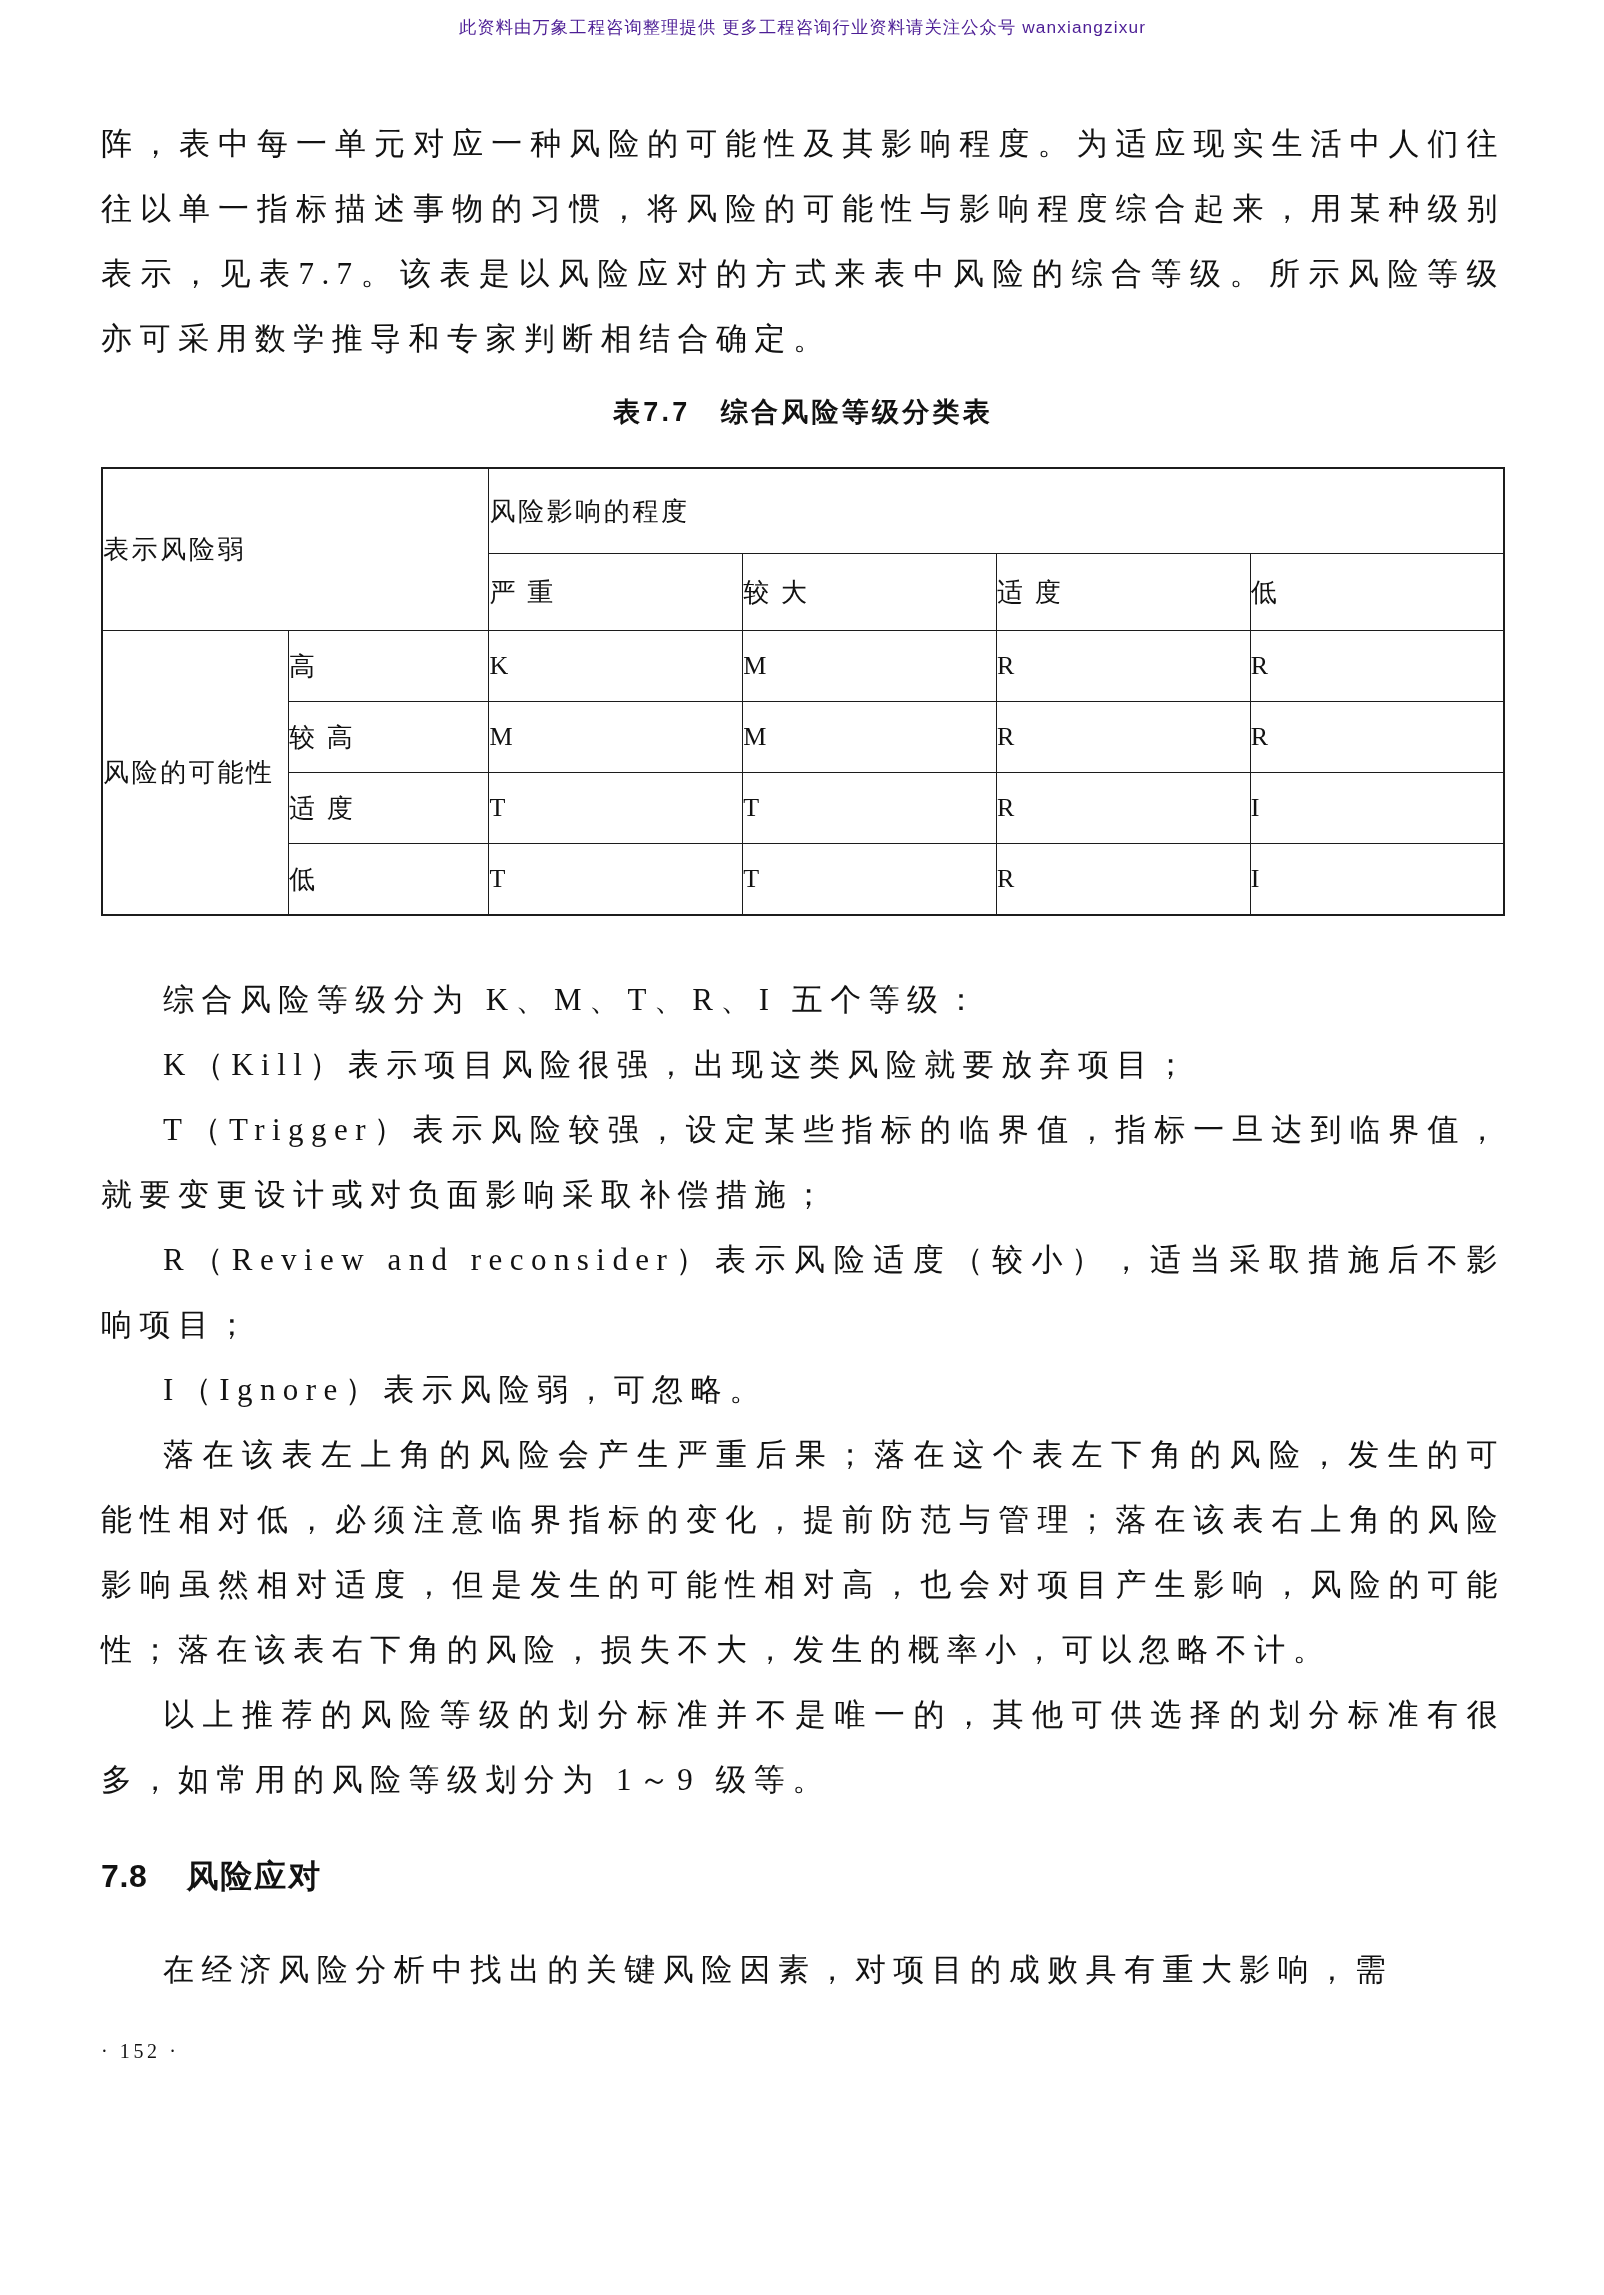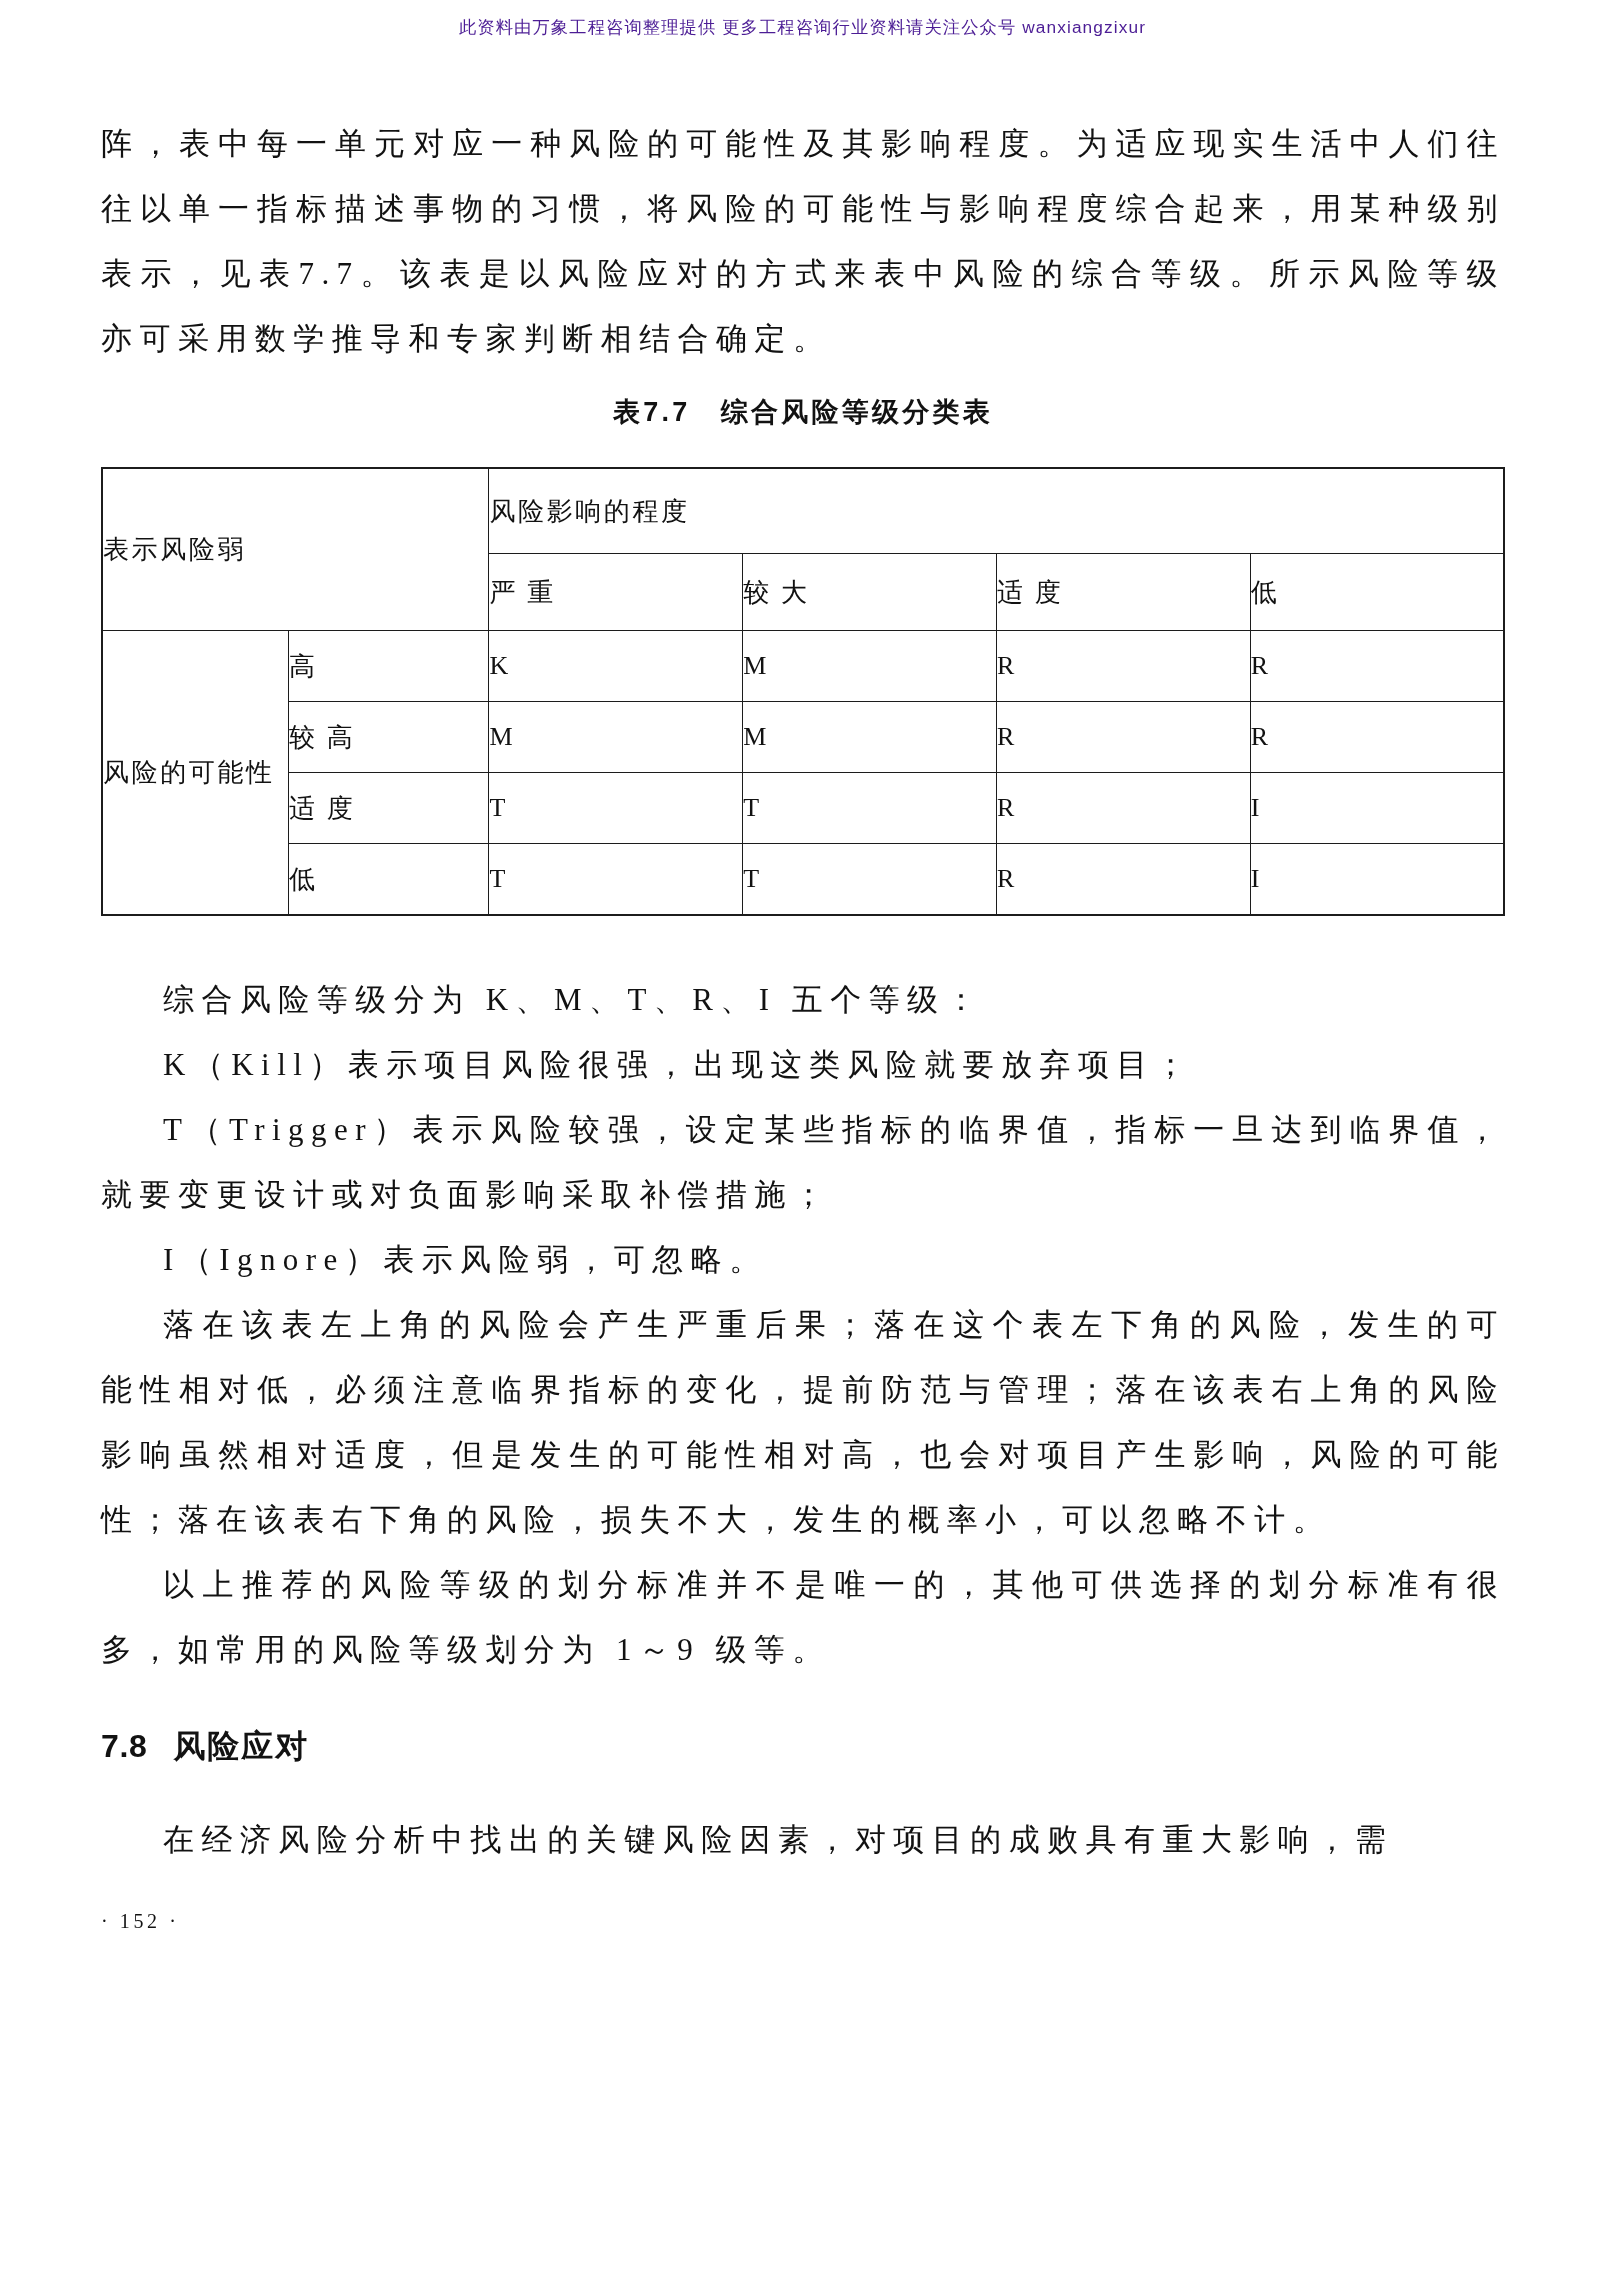--- a/index.html
+++ b/index.html
@@ -77,21 +77,21 @@
   col.c-label      { width: 14.3%; }
   col.c-val        { width: 18.1%; }
   .section-heading {
     margin: 43px 0 38px 0;
     font-size: 32px;
     font-weight: bold;
     font-family: "Liberation Sans", "DejaVu Sans", sans-serif;
     letter-spacing: 0.06em;
   }
   .section-heading .sec-num {
-    margin-right: 26px;
+    margin-right: 39px;
     letter-spacing: 0.02em;
   }
   .page-number {
     margin-top: 38px;
     font-size: 20px;
     letter-spacing: 0.18em;
   }
 </style>
 </head>
 <body>
@@ -152,20 +152,21 @@
         <td>T</td>
         <td>R</td>
         <td>I</td>
       </tr>
     </tbody>
   </table>
 
   <p class="para">综合风险等级分为 K、M、T、R、I 五个等级：</p>
   <p class="para">K（Kill）表示项目风险很强，出现这类风险就要放弃项目；</p>
   <p class="para">T（Trigger）表示风险较强，设定某些指标的临界值，指标一旦达到临界值，就要变更设计或对负面影响采取补偿措施；</p>
+  <p class="para">R（Review and reconsider）表示风险适度（较小），适当采取措施后不影响项目；</p>
   <p class="para">I（Ignore）表示风险弱，可忽略。</p>
   <p class="para">落在该表左上角的风险会产生严重后果；落在这个表左下角的风险，发生的可能性相对低，必须注意临界指标的变化，提前防范与管理；落在该表右上角的风险影响虽然相对适度，但是发生的可能性相对高，也会对项目产生影响，风险的可能性；落在该表右下角的风险，损失不大，发生的概率小，可以忽略不计。</p>
   <p class="para">以上推荐的风险等级的划分标准并不是唯一的，其他可供选择的划分标准有很多，如常用的风险等级划分为 1～9 级等。</p>
 
   <div class="section-heading">
     <span class="sec-num">7.8</span><span>风险应对</span>
   </div>
 
   <p class="para">在经济风险分析中找出的关键风险因素，对项目的成败具有重大影响，需</p>
 

